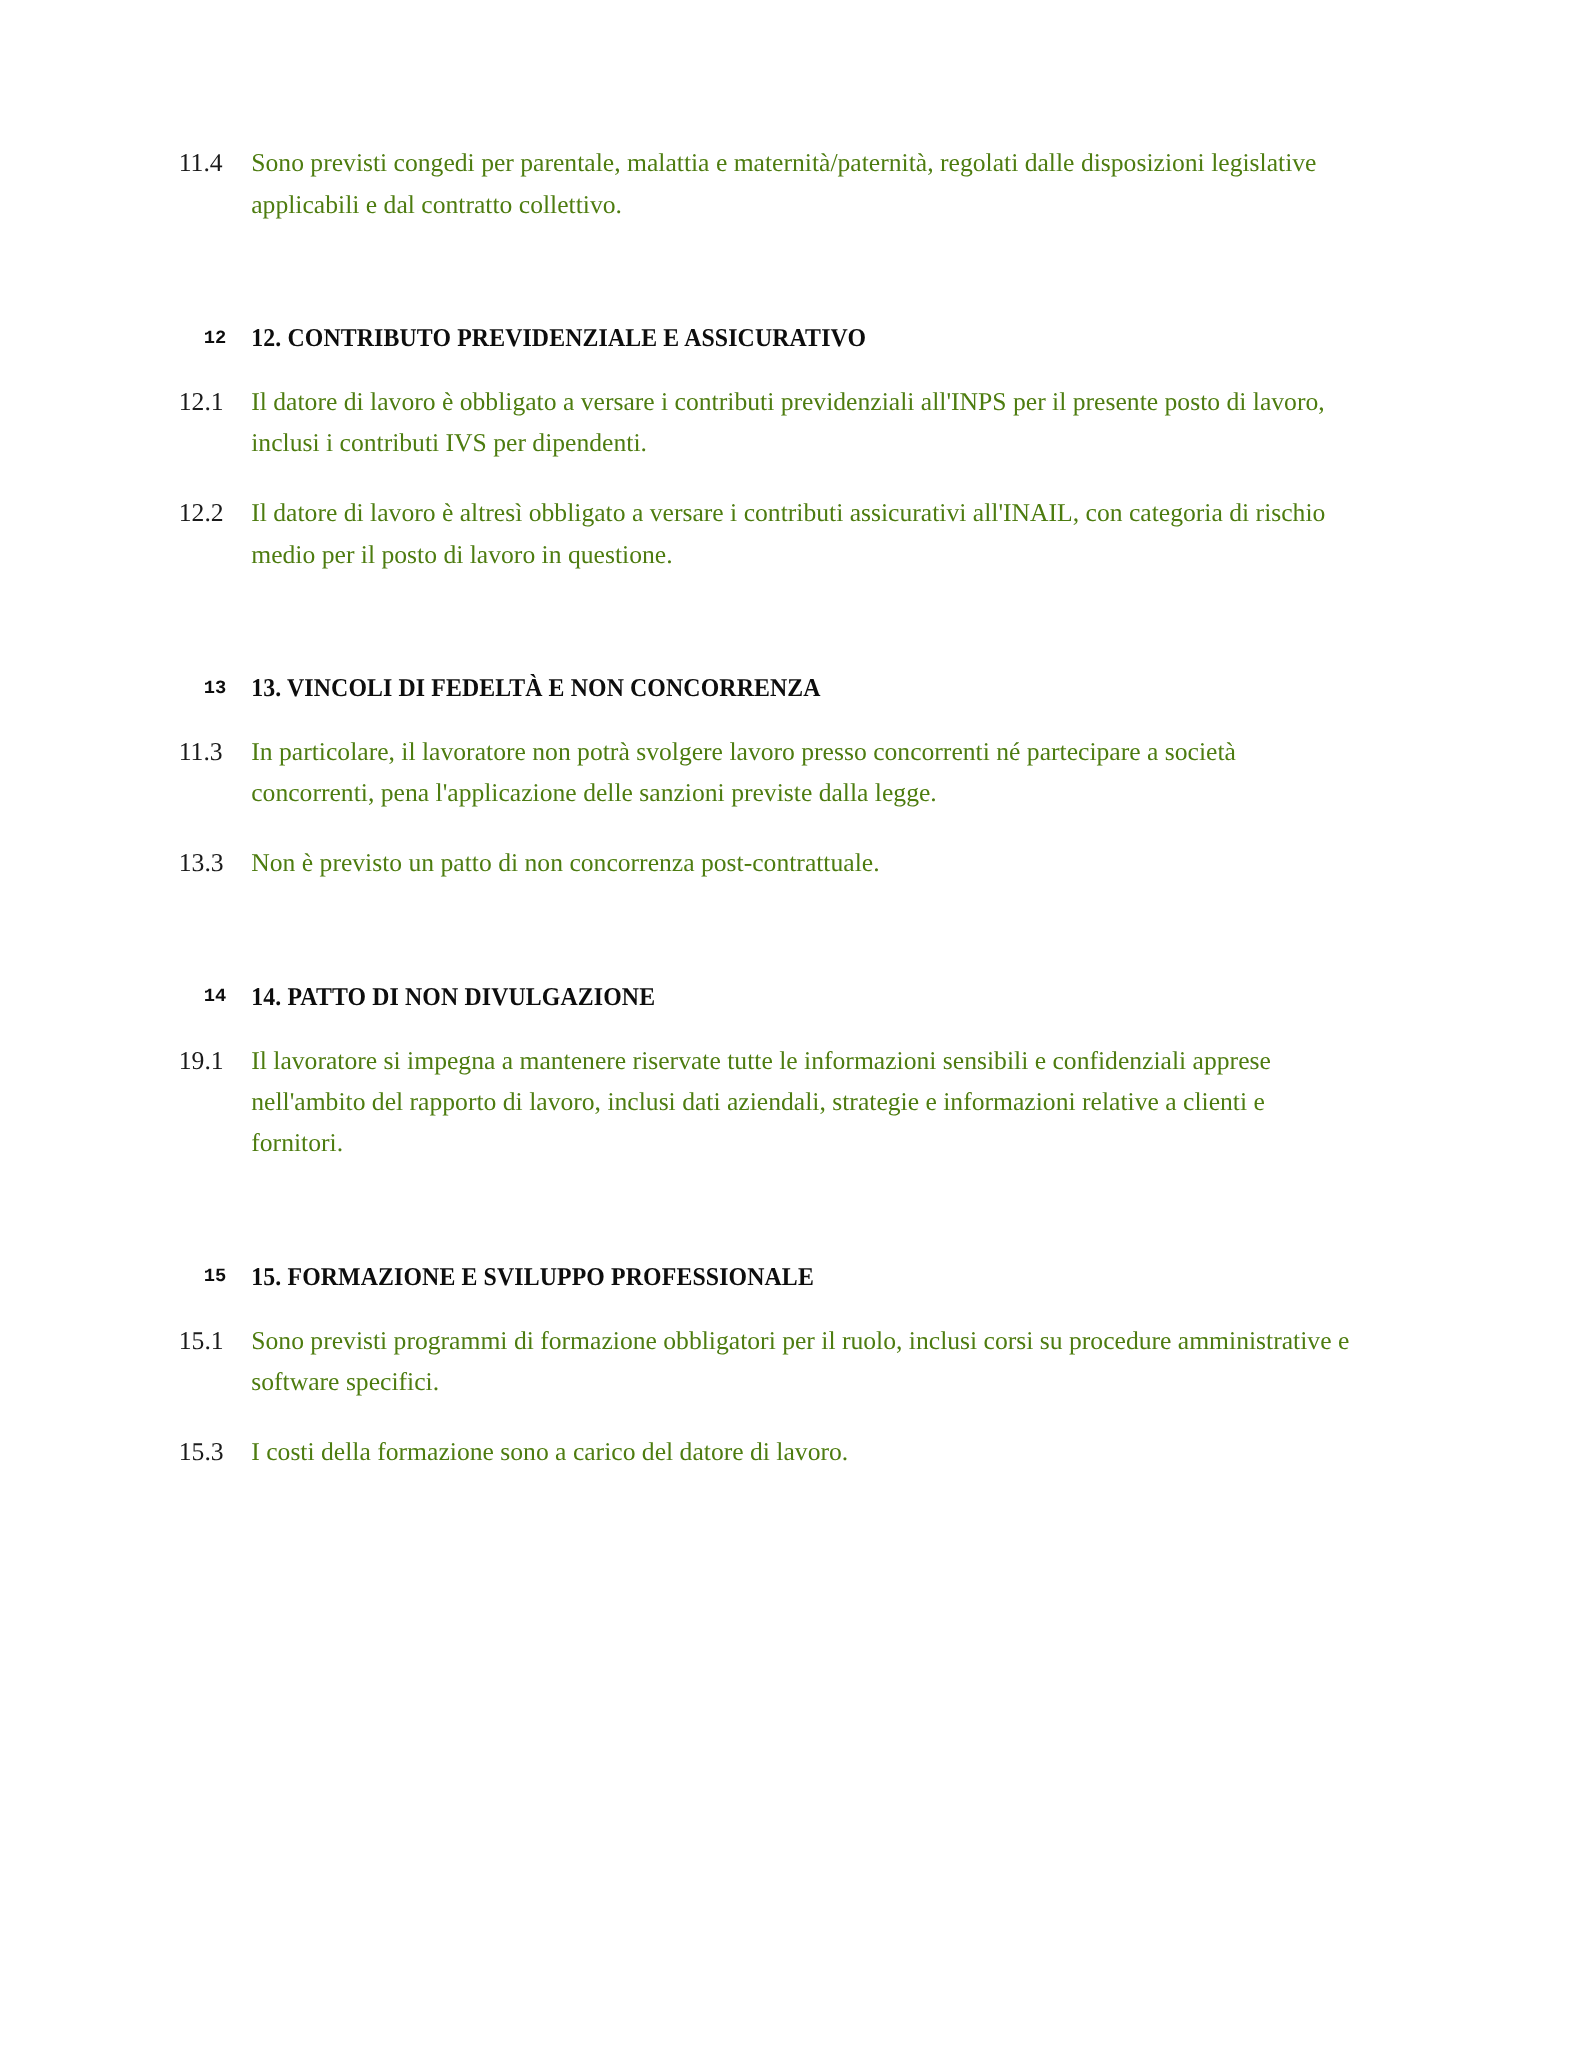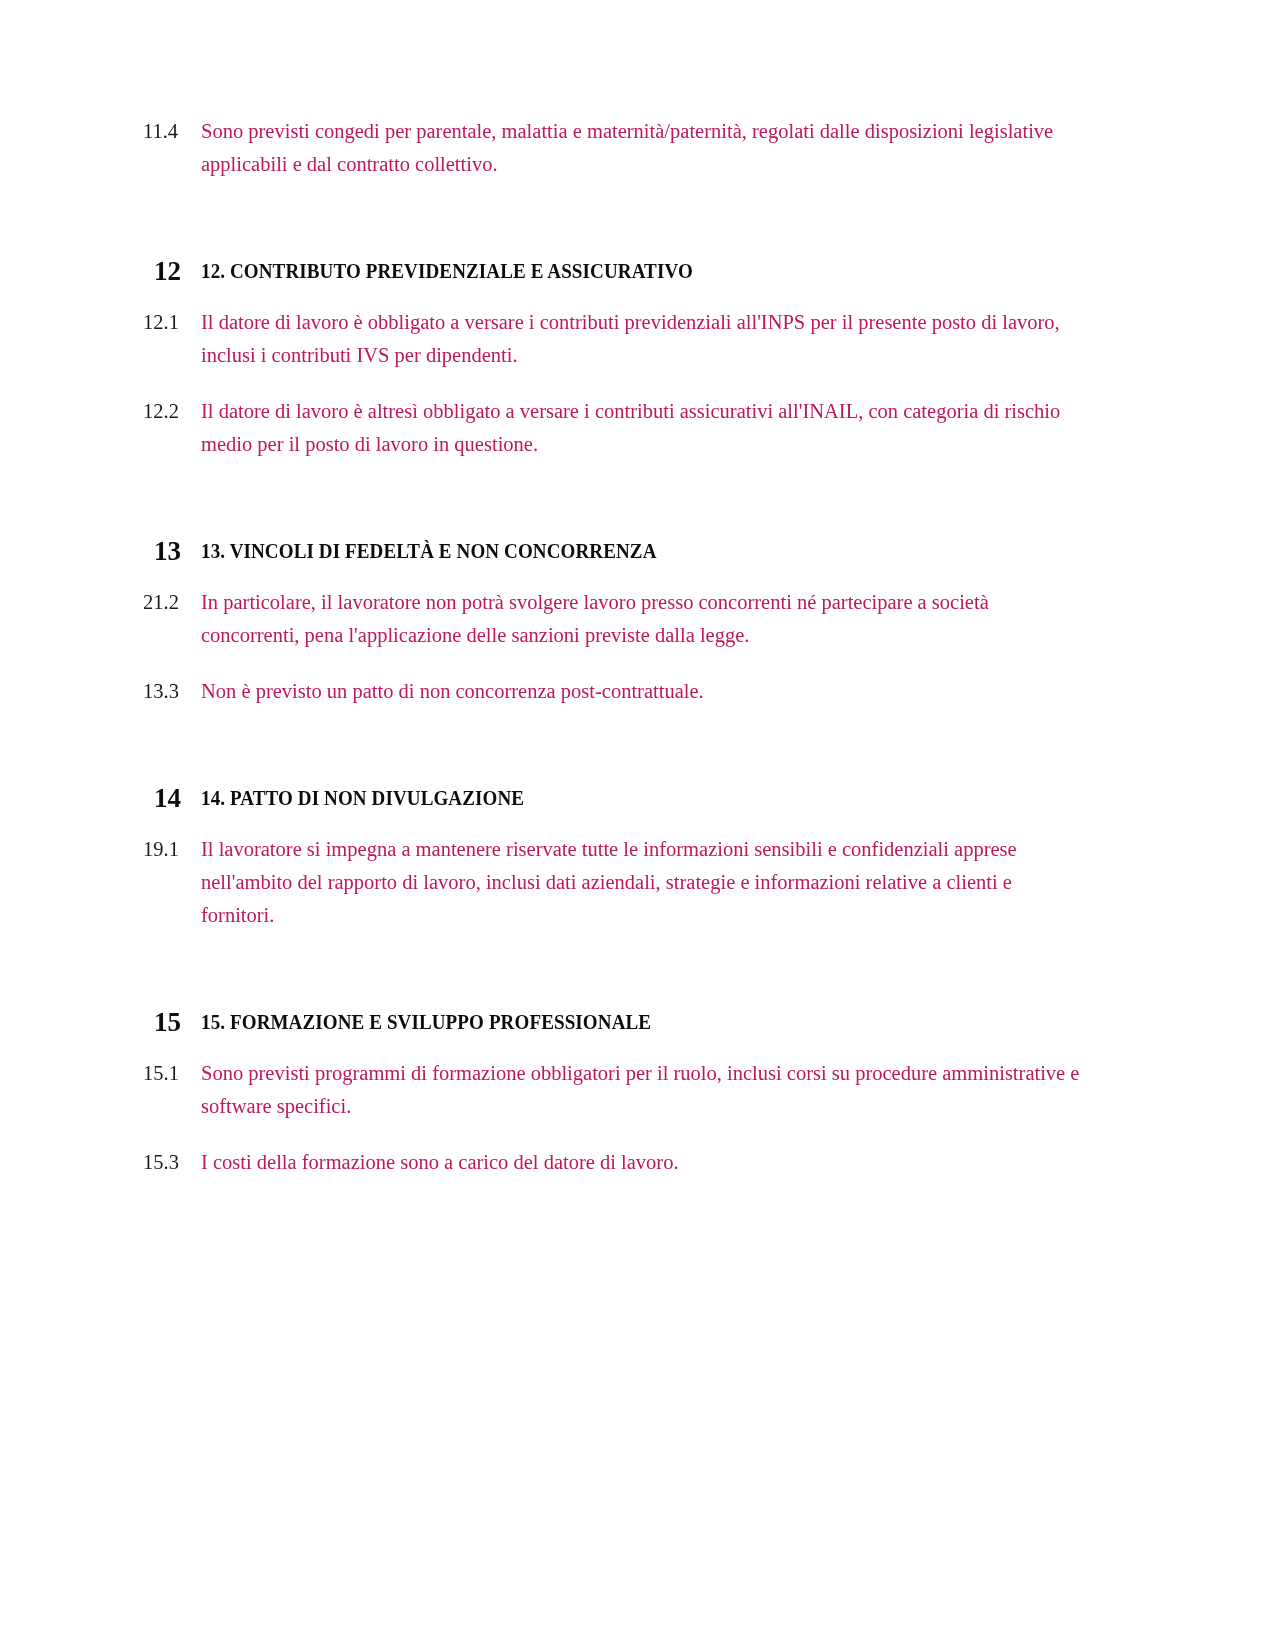--- a/index.html
+++ b/index.html
@@ -38,37 +38,37 @@
     font-size: 20.5px;
     line-height: 33px;
     color: #1a1a1a;
     white-space: nowrap;
   }
   .clause .body {
     flex: 1 1 auto;
     font-family: "Liberation Serif", "DejaVu Serif", serif;
     font-size: 20.5px;
     line-height: 33px;
-    color: #be185d;
+    color: #4d7c0f;
     text-align: left;
     hyphens: none;
   }
 
   
   .heading {
     display: flex;
     align-items: flex-start;
     margin: 0 0 20px 0;
   }
   .heading .num {
     flex: 0 0 58px;
     width: 58px;
-    font-family: Liberation Serif, serif;
+    font-family: Liberation Mono, monospace;
     font-weight: bold;
-    font-size: 27px;
+    font-size: 15px;
     line-height: 30px;
     color: #0d0d0d;
     text-align: right;
     padding-right: 20px;
     box-sizing: border-box;
     white-space: nowrap;
   }
   .heading .title {
     flex: 1 1 auto;
     font-family: "Liberation Serif", "DejaVu Serif", serif;
@@ -105,21 +105,21 @@
       <div class="clause">
         <div class="num">12.2</div>
         <div class="body">Il datore di lavoro è altresì obbligato a versare i contributi assicurativi all'INAIL, con categoria di rischio medio per il posto di lavoro in questione.</div>
       </div>
       <div class="gap-before-heading"></div>
       <div class="heading">
         <div class="num">13</div>
         <div class="title">13. VINCOLI DI FEDELTÀ E NON CONCORRENZA</div>
       </div>
       <div class="clause">
-        <div class="num">21.2</div>
+        <div class="num">11.3</div>
         <div class="body">In particolare, il lavoratore non potrà svolgere lavoro presso concorrenti né partecipare a società concorrenti, pena l'applicazione delle sanzioni previste dalla legge.</div>
       </div>
       <div class="clause">
         <div class="num">13.3</div>
         <div class="body">Non è previsto un patto di non concorrenza post-contrattuale.</div>
       </div>
       <div class="gap-before-heading"></div>
       <div class="heading">
         <div class="num">14</div>
         <div class="title">14. PATTO DI NON DIVULGAZIONE</div>

